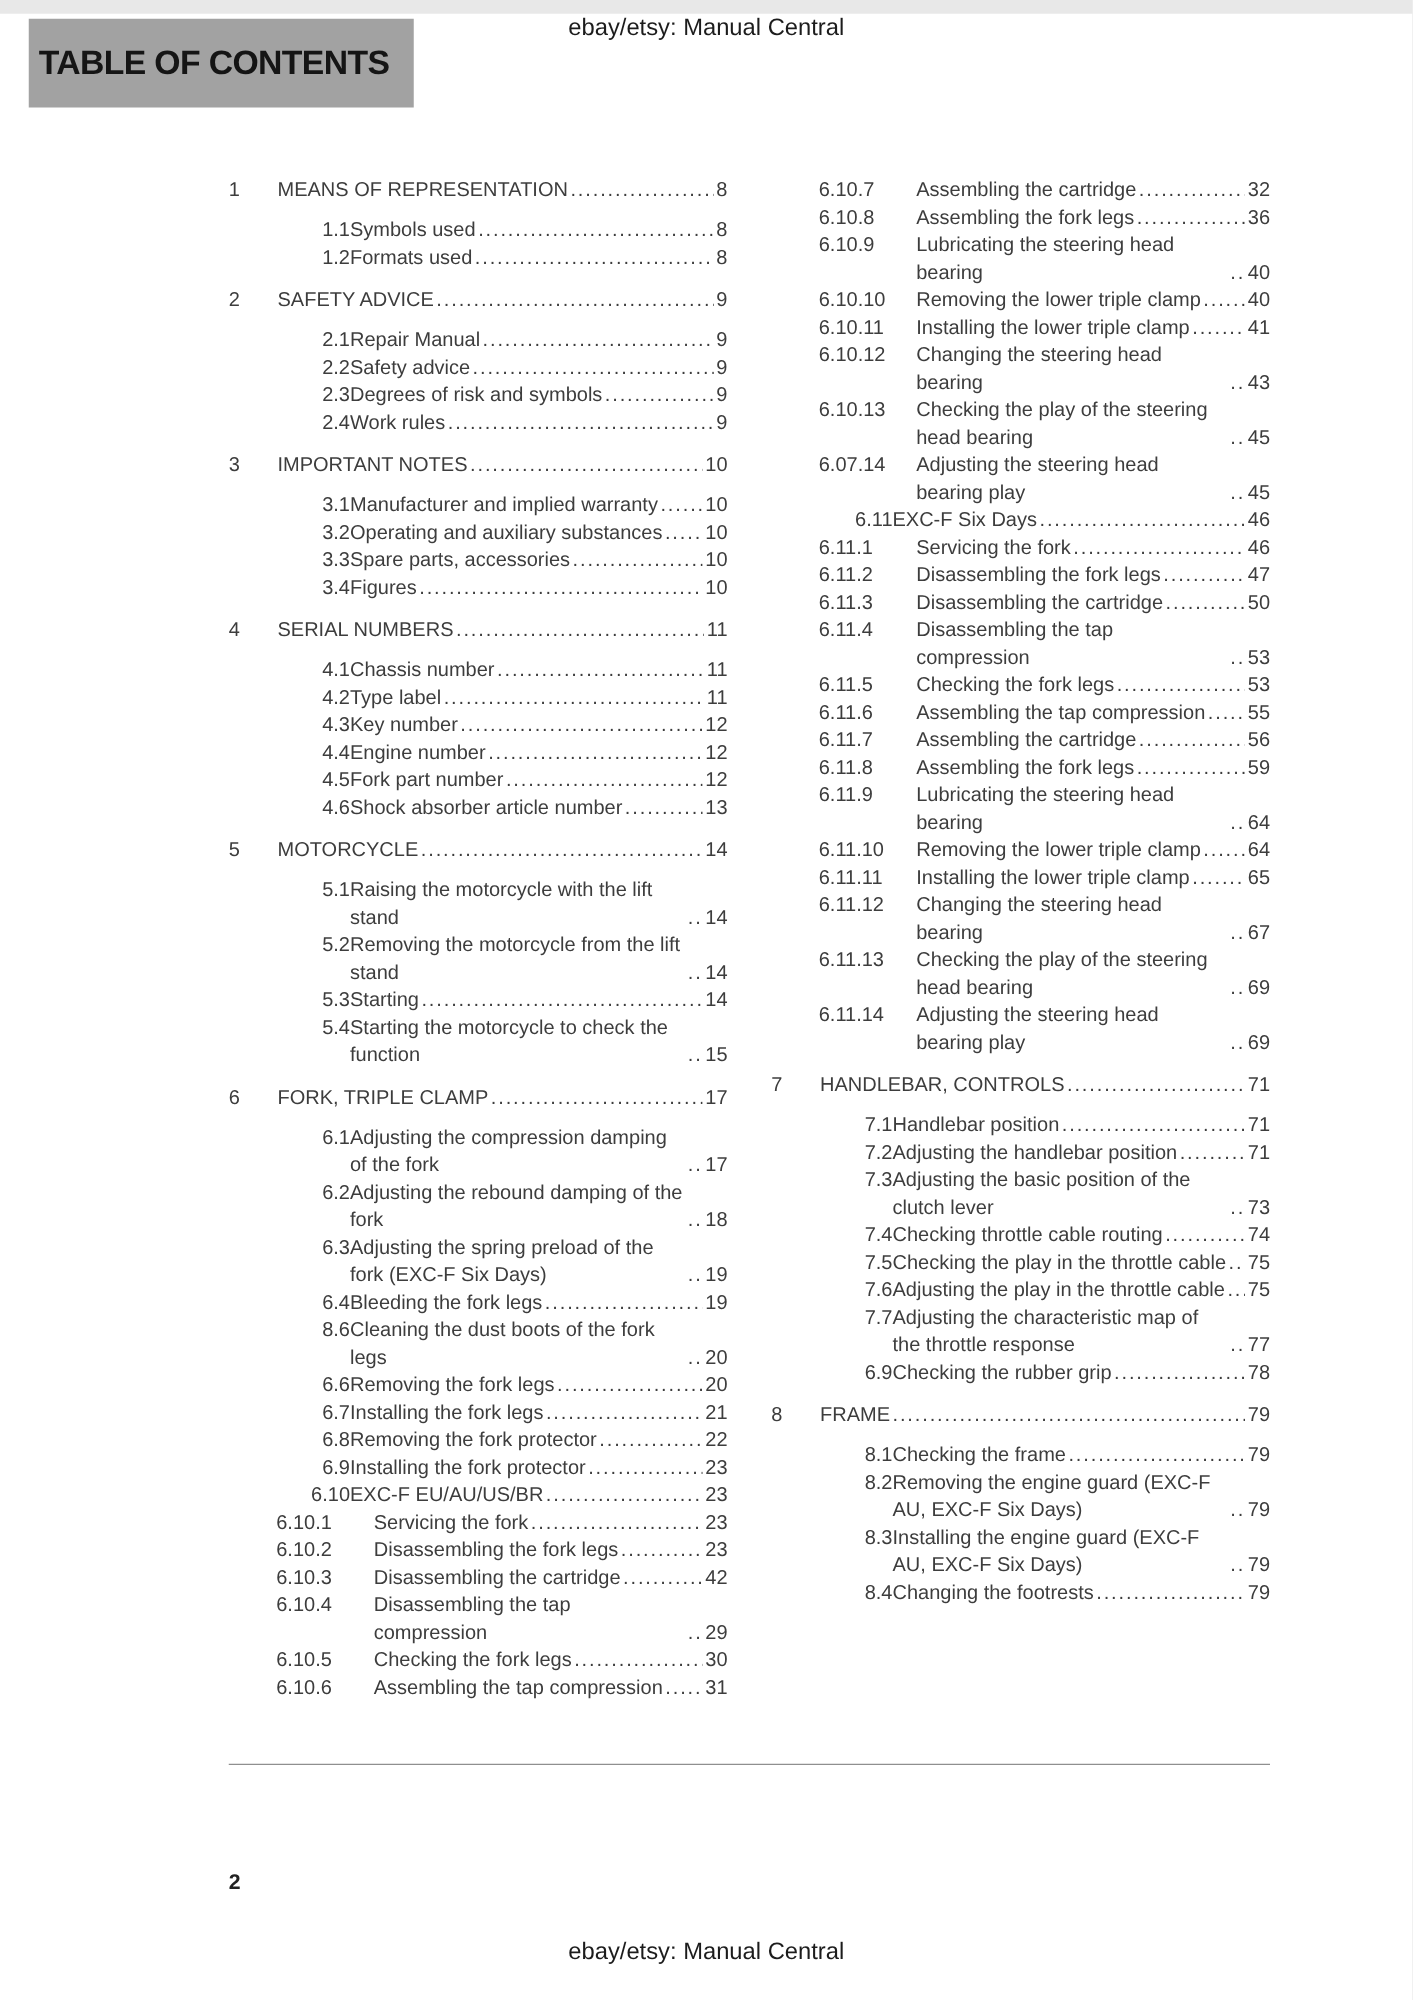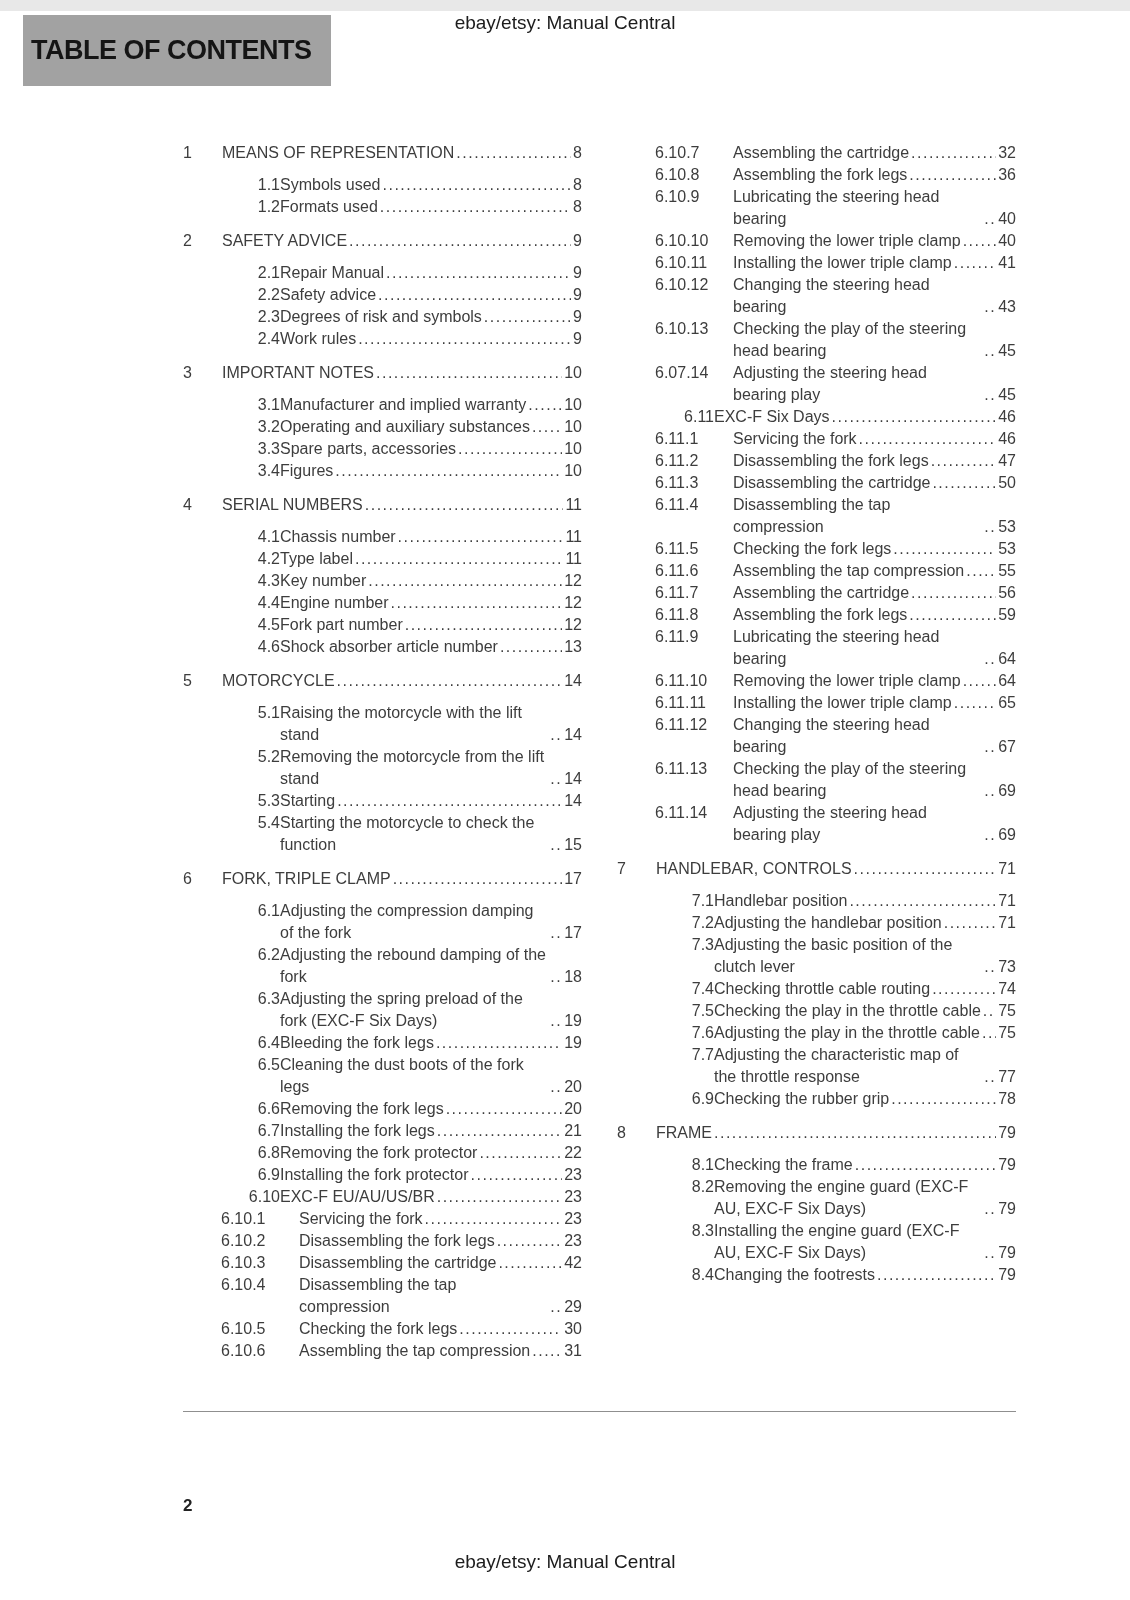--- a/index.html
+++ b/index.html
@@ -288,21 +288,21 @@
           <span class="leader">........................................................................................................................</span>
           <span class="pagenum">19</span>
         </div>
         <div class="toc-row level1">
           <span class="num">6.4</span>
           <span class="title">Bleeding the fork legs</span>
           <span class="leader">........................................................................................................................</span>
           <span class="pagenum">19</span>
         </div>
         <div class="toc-row level1">
-          <span class="num">6.5</span>
+          <span class="num">8.6</span>
           <span class="title">Cleaning the dust boots of the fork legs</span>
           <span class="leader">........................................................................................................................</span>
           <span class="pagenum">20</span>
         </div>
         <div class="toc-row level1">
           <span class="num">6.6</span>
           <span class="title">Removing the fork legs</span>
           <span class="leader">........................................................................................................................</span>
           <span class="pagenum">20</span>
         </div>

